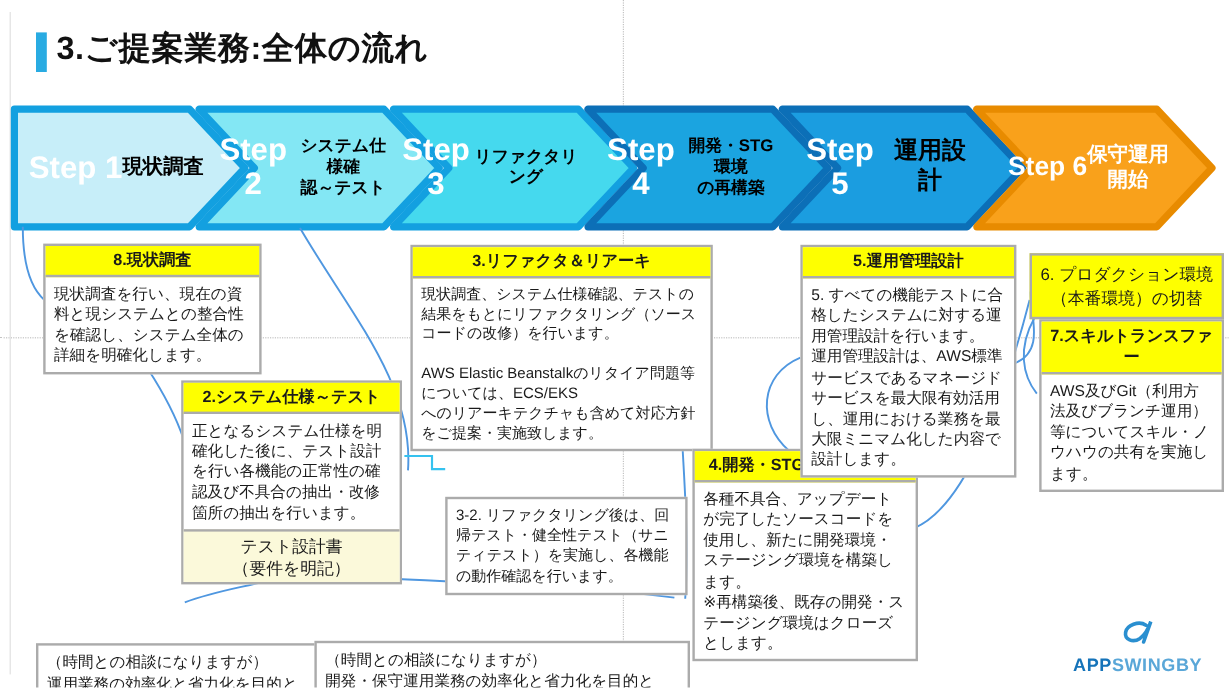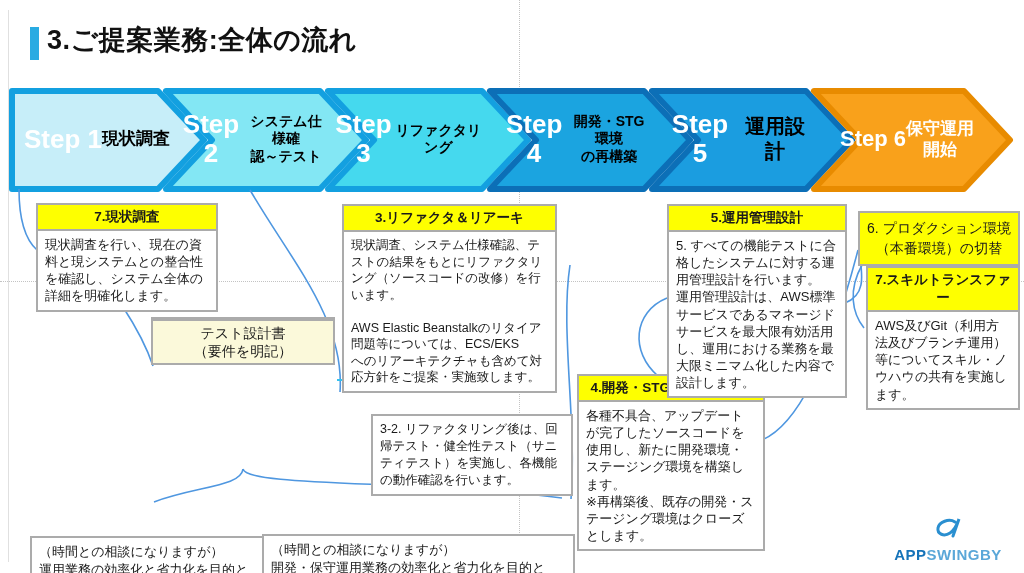--- a/index.html
+++ b/index.html
@@ -92,30 +92,32 @@
   <path d="M243,469 C246,487 424,480 562,498" stroke="#4f97e0" stroke-width="1.6"></path>
   <path d="M337,380 L360,380 L360,391 L371,391" stroke="#35c2ef" stroke-width="1.8"></path>
   <path d="M570,265 C560,330 577,420 571,499" stroke="#4f97e0" stroke-width="1.6"></path>
   <path d="M667,298 C633,312 630,352 658,376" stroke="#4f97e0" stroke-width="1.6"></path>
   <path d="M845,303 C872,293 858,262 859,243" stroke="#4f97e0" stroke-width="1.6"></path>
   <path d="M862,265 C848,290 852,313 864,328" stroke="#4f97e0" stroke-width="1.6"></path>
   <path d="M762,440 C800,424 832,350 858,250" stroke="#4f97e0" stroke-width="1.6"></path>
 </svg>
 
 <div class="abs note" style="left:36px;top:203px;width:182px;">
-  <div class="note-h">7.現状調査</div>
+  <div class="note-h">8.現状調査</div>
   <div class="note-b">現状調査を行い、現在の資料と現システムとの整合性を確認し、システム全体の詳細を明確化します。</div>
 </div>
 
 <div class="abs note" style="left:151px;top:317px;width:184px;">
+  <div class="note-h">2.システム仕様～テスト</div>
+  <div class="note-b">正となるシステム仕様を明確化した後に、テスト設計を行い各機能の正常性の確認及び不具合の抽出・改修箇所の抽出を行います。</div>
   <div class="note-f">テスト設計書
 （要件を明記）</div>
 </div>
 
-<div class="abs note" style="left:342px;top:204px;width:215px;">
+<div class="abs note" style="left:342px;top:204px;width:252px;">
   <div class="note-h">3.リファクタ＆リアーキ</div>
   <div class="note-b" style="font-size:12.5px;">現状調査、システム仕様確認、テストの結果をもとにリファクタリング（ソースコードの改修）を行います。
 
 AWS Elastic Beanstalkのリタイア問題等については、ECS/EKS
 へのリアーキテクチャも含めて対応方針をご提案・実施致します。</div>
 </div>
 
 <div class="abs plain" style="left:371px;top:382px;width:202px;">3-2. リファクタリング後は、回帰テスト・健全性テスト（サニティテスト）を実施し、各機能の動作確認を行います。</div>
 
 <div class="abs note" style="left:577px;top:374px;width:188px;">

